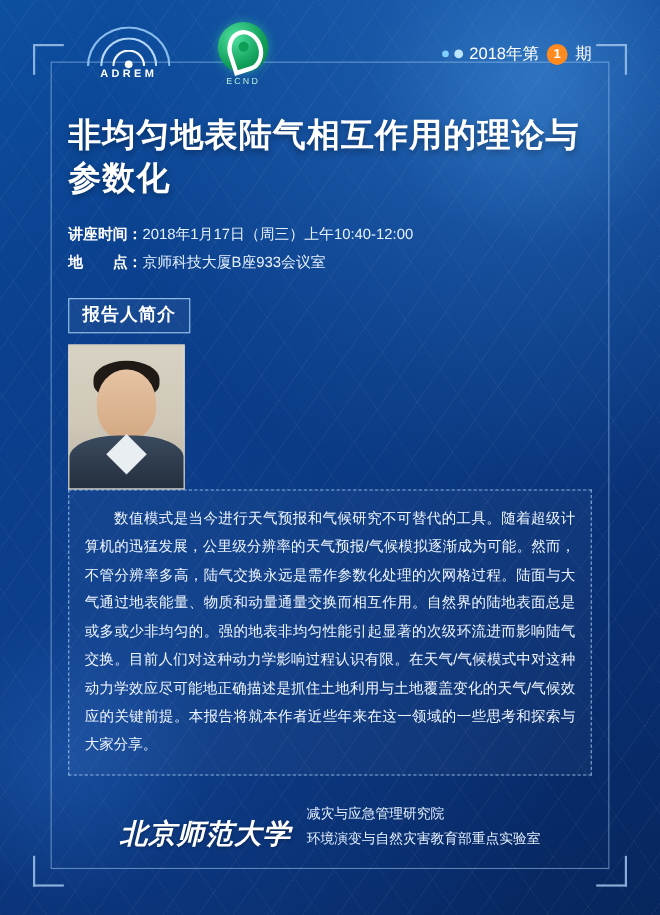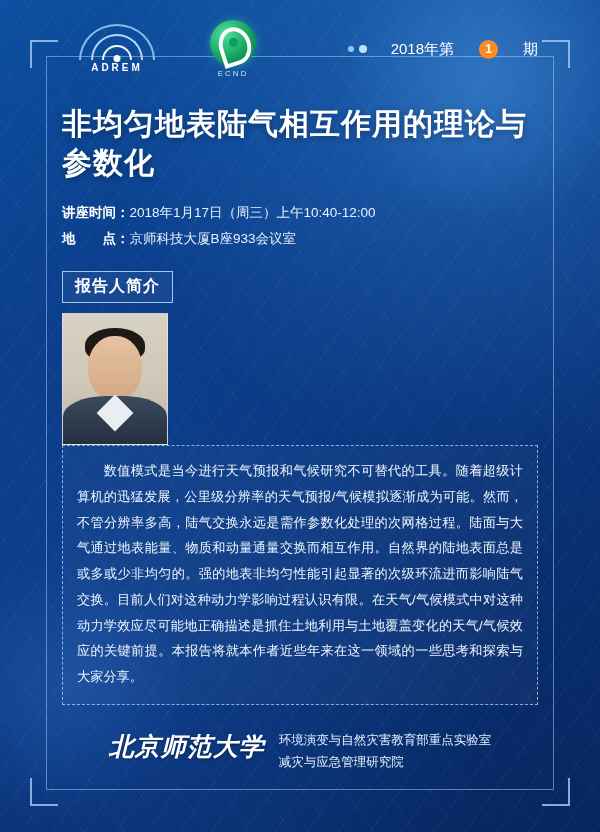--- a/index.html
+++ b/index.html
@@ -64,39 +64,39 @@
   .arcs i:nth-child(2){width:48px;height:24px;border-color:#bfe0ff;}
   .arcs i:nth-child(3){width:72px;height:34px;border-color:#8fc2f0;}
   .arcs .dot{
     position:absolute;left:50%;bottom:-2px;transform:translateX(-50%);
     width:7px;height:7px;border-radius:50%;background:#ffffff;border:none;
   }
   .adrem-text{
     font-size:10px;letter-spacing:3px;color:#ffffff;font-weight:bold;margin-top:2px;
     font-family:"Liberation Sans",sans-serif;
   }
-  .logo-ecnd{margin-left:38px;display:flex;flex-direction:column;align-items:center;}
+  .logo-ecnd{margin-left:26px;display:flex;flex-direction:column;align-items:center;}
   .ecnd-circle{
     width:46px;height:46px;border-radius:50%;
     background:radial-gradient(circle at 34% 30%,#4fe0a0,#0f9d58 60%,#0a7c45 100%);
     position:relative;box-shadow:0 0 10px rgba(60,220,160,.45);
   }
   .ecnd-circle:before{
     content:"";position:absolute;left:9px;top:7px;width:24px;height:30px;
     border:4px solid #ffffff;border-radius:50% 50% 50% 0;
     transform:rotate(-18deg);
   }
   .ecnd-circle:after{
     content:"";position:absolute;left:19px;top:18px;width:9px;height:9px;border-radius:50%;
     background:#0f9d58;
   }
   .ecnd-text{font-size:8px;color:#bff3dc;letter-spacing:2px;margin-top:3px;}
 
   .issue{
-    margin-left:auto;display:flex;gap:22px;
+    margin-left:auto;display:flex;gap:4px;
     color:#ffffff;font-size:15px;
   }
   .issue .lead-dots{display:flex;align-items:center;gap:5px;margin-right:2px;}
   .issue .lead-dots b{display:block;width:6px;height:6px;border-radius:50%;background:#7fd0ff;}
   .issue .lead-dots b:nth-child(2){width:8px;height:8px;background:#bde4ff;}
   .issue-num{
     display:inline-flex;align-items:center;justify-content:center;
     width:19px;height:19px;border-radius:50%;
     background:#ff8a1f;color:#ffffff;font-size:12px;font-weight:bold;
     margin:0 3px;
@@ -164,21 +164,21 @@
     border:1px dashed rgba(180,215,250,.75);
     padding:12px 14px 14px;
     color:#edf5ff;font-size:13.2px;line-height:1.95;text-align:justify;
     background:rgba(255,255,255,0.03);
   }
   .abstract .indent{display:inline-block;width:2em;}
 
   
   .footer{
     position:absolute;left:0;right:0;bottom:58px;
-    display:flex;justify-content:center;align-items:flex-start;gap:14px;
+    display:flex;justify-content:center;align-items:flex-end;gap:14px;
     z-index:3;
   }
   .bnu-logo{
     color:#ffffff;font-size:25px;font-weight:bold;letter-spacing:1px;
     font-family:"Liberation Serif","DejaVu Serif",serif;
     font-style:italic;
     text-shadow:0 1px 3px rgba(0,0,0,.4);
   }
   .org{color:#e4f0ff;font-size:12.5px;line-height:1.75;}
 </style>
@@ -253,17 +253,17 @@
       <div class="abstract">
         <span class="indent"></span><span>数值模式是当今进行天气预报和气候研究不可替代的工具。随着超级计算机的迅猛发展，公里级分辨率的天气预报/气候模拟逐渐成为可能。然而，不管分辨率多高，陆气交换永远是需作参数化处理的次网格过程。陆面与大气通过地表能量、物质和动量通量交换而相互作用。自然界的陆地表面总是或多或少非均匀的。强的地表非均匀性能引起显著的次级环流进而影响陆气交换。目前人们对这种动力学影响过程认识有限。在天气/气候模式中对这种动力学效应尽可能地正确描述是抓住土地利用与土地覆盖变化的天气/气候效应的关键前提。本报告将就本作者近些年来在这一领域的一些思考和探索与大家分享。</span>
       </div>
     </div>
 
   </div>
 
   <div class="footer">
     <div class="bnu-logo">北京师范大学</div>
     <div class="org">
+      <div>减灾与应急管理研究院</div>
       <div>环境演变与自然灾害教育部重点实验室</div>
-      <div>减灾与应急管理研究院</div>
     </div>
   </div>
 </div>
 
 </body></html>

